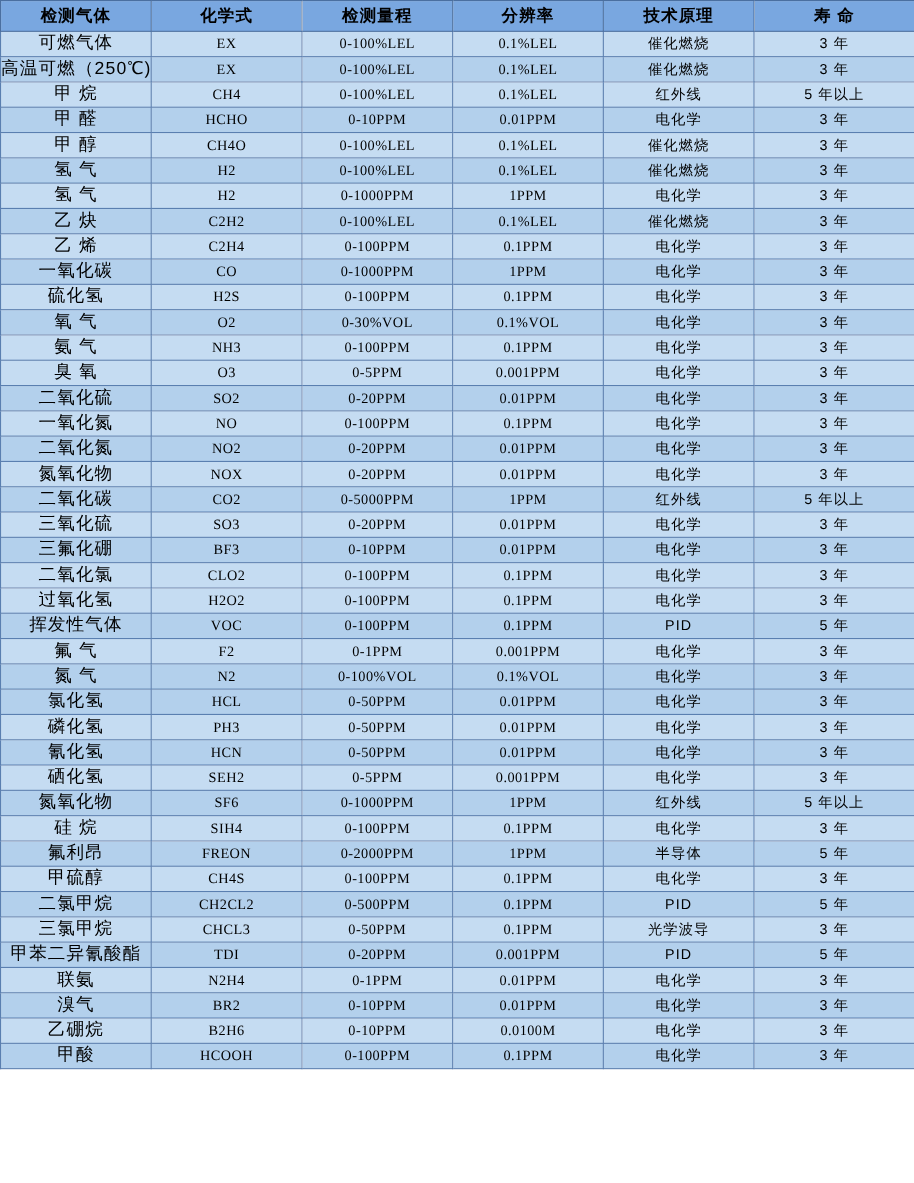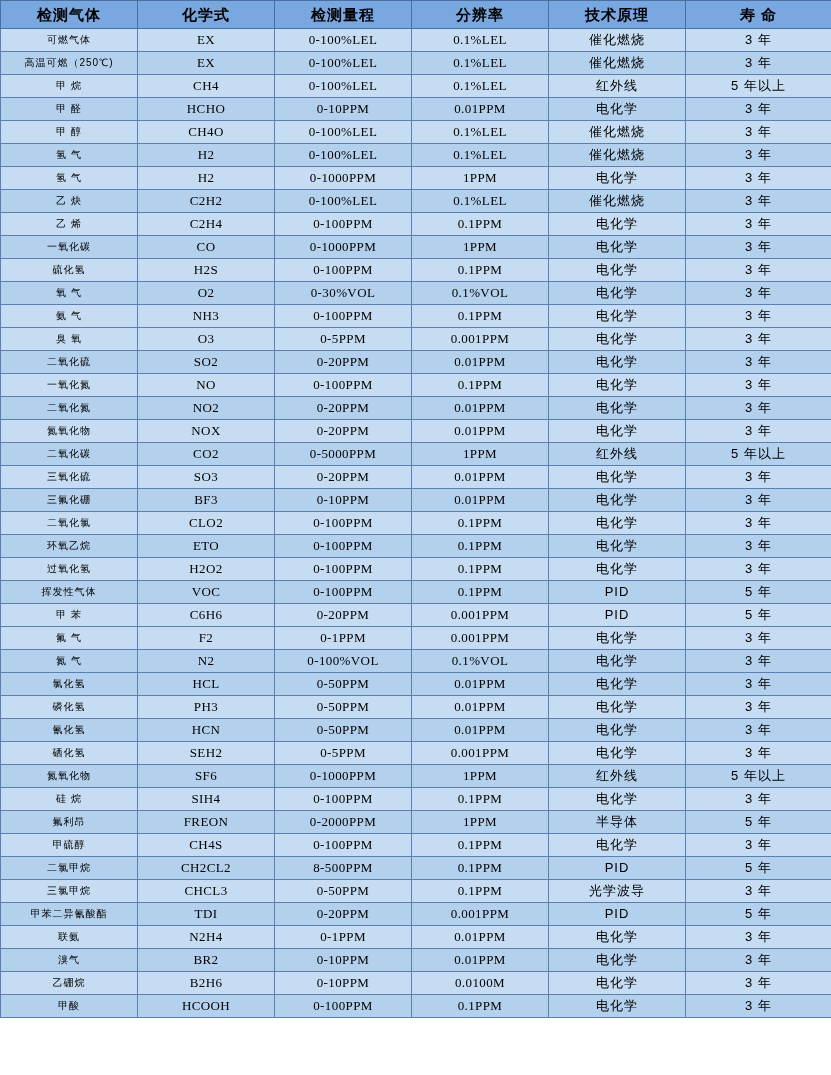--- a/index.html
+++ b/index.html
@@ -52,21 +52,21 @@
     background: #c5dcf2;
   }
   table.gas-table tbody tr.even td {
     background: #b3d0ec;
   }
   table.gas-table tbody td {
     font-size: 13px;
     color: #000000;
   }
   table.gas-table tbody td.col-name {
-    font-size: 10px;
+    font-size: 16px;
     letter-spacing: 1px;
   }
   table.gas-table tbody td.col-formula,
   table.gas-table tbody td.col-range,
   table.gas-table tbody td.col-res {
     font-family: "Liberation Serif", serif;
     font-size: 13px;
     letter-spacing: 0.4px;
   }
   table.gas-table tbody td.col-tech,
@@ -268,49 +268,33 @@
           <td class="col-life">3 年</td>
         </tr>
         <tr class="odd">
           <td class="col-name">二氧化氯</td>
           <td class="col-formula">CLO2</td>
           <td class="col-range">0-100PPM</td>
           <td class="col-res">0.1PPM</td>
           <td class="col-tech">电化学</td>
           <td class="col-life">3 年</td>
         </tr>
-        <tr class="even">
-          <td class="col-name">环氧乙烷</td>
-          <td class="col-formula">ETO</td>
-          <td class="col-range">0-100PPM</td>
-          <td class="col-res">0.1PPM</td>
-          <td class="col-tech">电化学</td>
-          <td class="col-life">3 年</td>
-        </tr>
         <tr class="odd">
           <td class="col-name">过氧化氢</td>
           <td class="col-formula">H2O2</td>
           <td class="col-range">0-100PPM</td>
           <td class="col-res">0.1PPM</td>
           <td class="col-tech">电化学</td>
           <td class="col-life">3 年</td>
         </tr>
         <tr class="even">
           <td class="col-name">挥发性气体</td>
           <td class="col-formula">VOC</td>
           <td class="col-range">0-100PPM</td>
           <td class="col-res">0.1PPM</td>
-          <td class="col-tech">PID</td>
-          <td class="col-life">5 年</td>
-        </tr>
-        <tr class="odd">
-          <td class="col-name">甲 苯</td>
-          <td class="col-formula">C6H6</td>
-          <td class="col-range">0-20PPM</td>
-          <td class="col-res">0.001PPM</td>
           <td class="col-tech">PID</td>
           <td class="col-life">5 年</td>
         </tr>
         <tr class="odd">
           <td class="col-name">氟 气</td>
           <td class="col-formula">F2</td>
           <td class="col-range">0-1PPM</td>
           <td class="col-res">0.001PPM</td>
           <td class="col-tech">电化学</td>
           <td class="col-life">3 年</td>
@@ -383,21 +367,21 @@
           <td class="col-name">甲硫醇</td>
           <td class="col-formula">CH4S</td>
           <td class="col-range">0-100PPM</td>
           <td class="col-res">0.1PPM</td>
           <td class="col-tech">电化学</td>
           <td class="col-life">3 年</td>
         </tr>
         <tr class="even">
           <td class="col-name">二氯甲烷</td>
           <td class="col-formula">CH2CL2</td>
-          <td class="col-range">8-500PPM</td>
+          <td class="col-range">0-500PPM</td>
           <td class="col-res">0.1PPM</td>
           <td class="col-tech">PID</td>
           <td class="col-life">5 年</td>
         </tr>
         <tr class="odd">
           <td class="col-name">三氯甲烷</td>
           <td class="col-formula">CHCL3</td>
           <td class="col-range">0-50PPM</td>
           <td class="col-res">0.1PPM</td>
           <td class="col-tech">光学波导</td>

